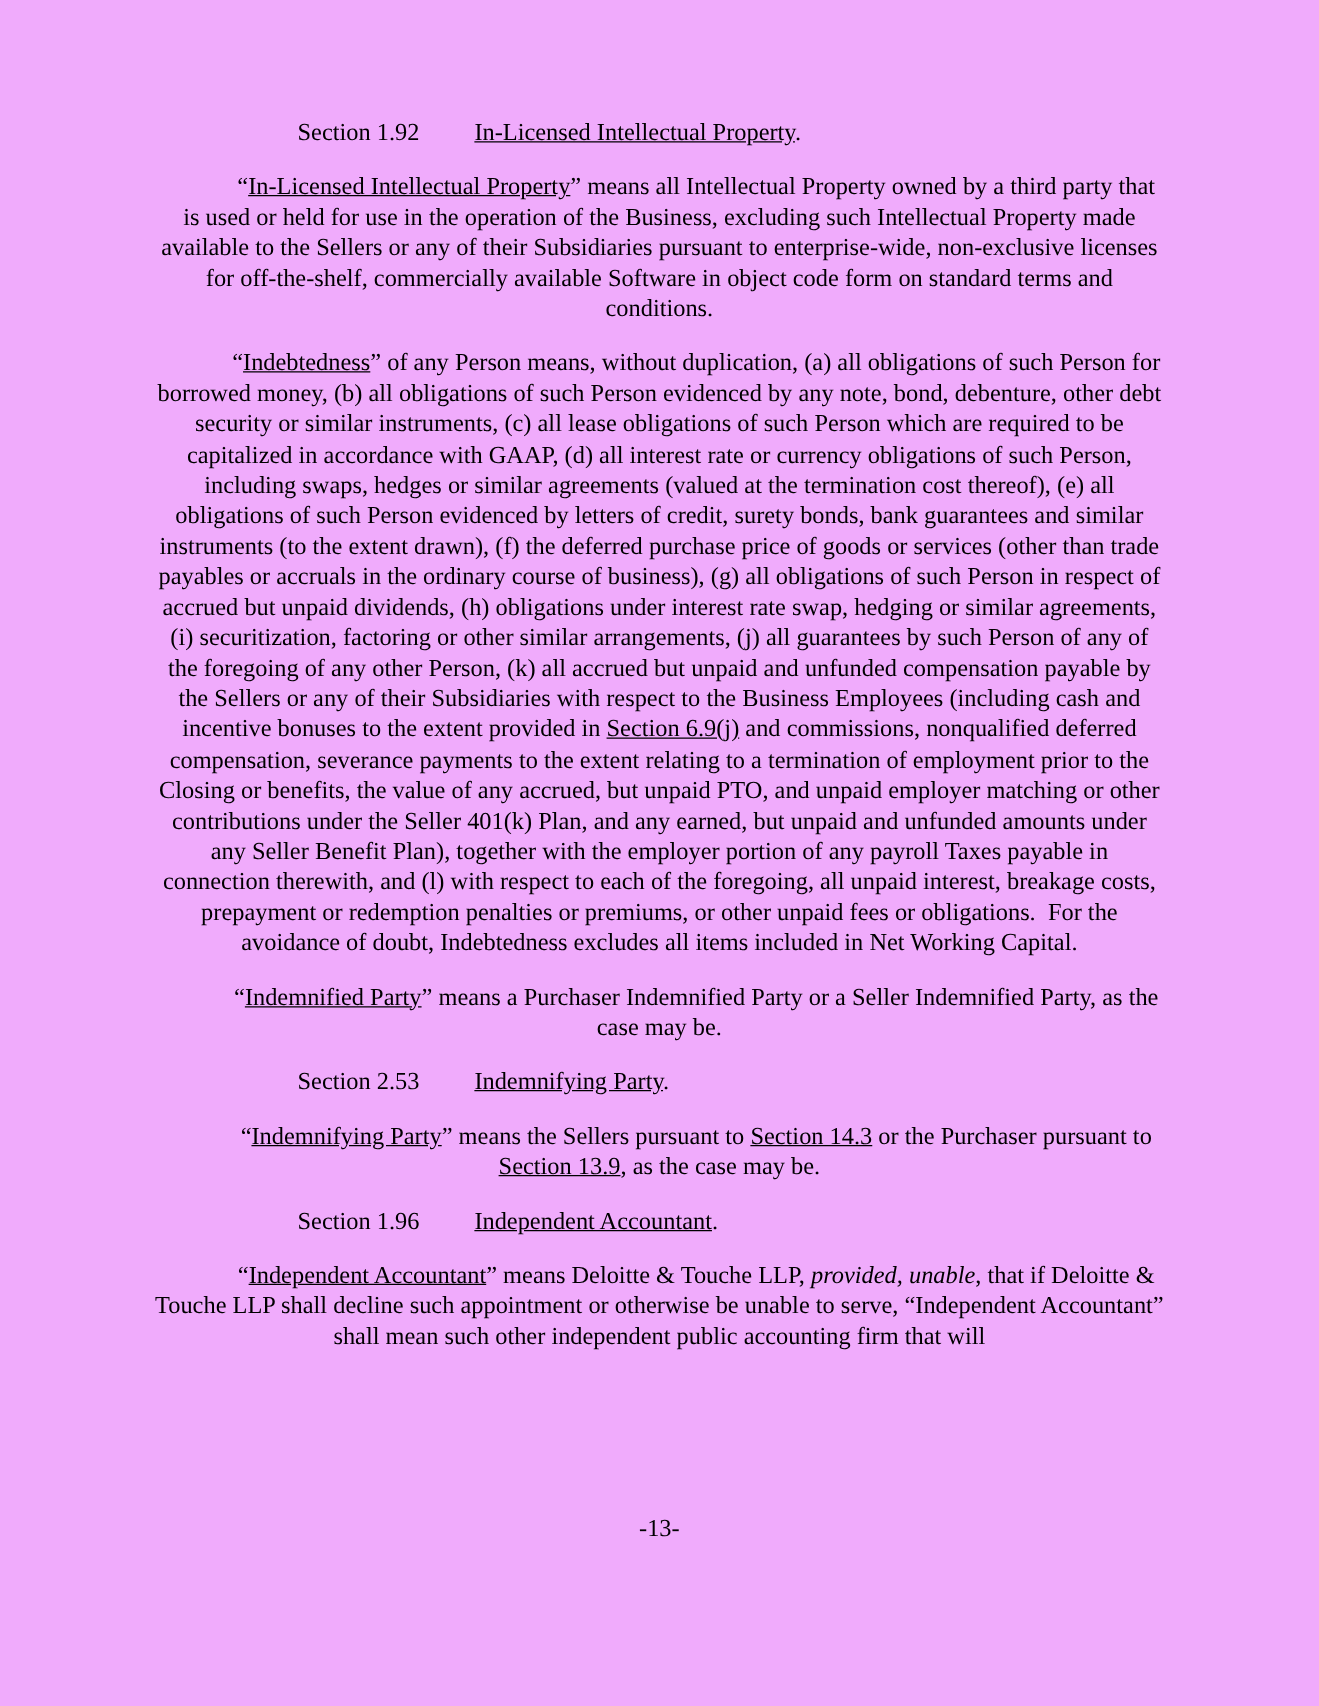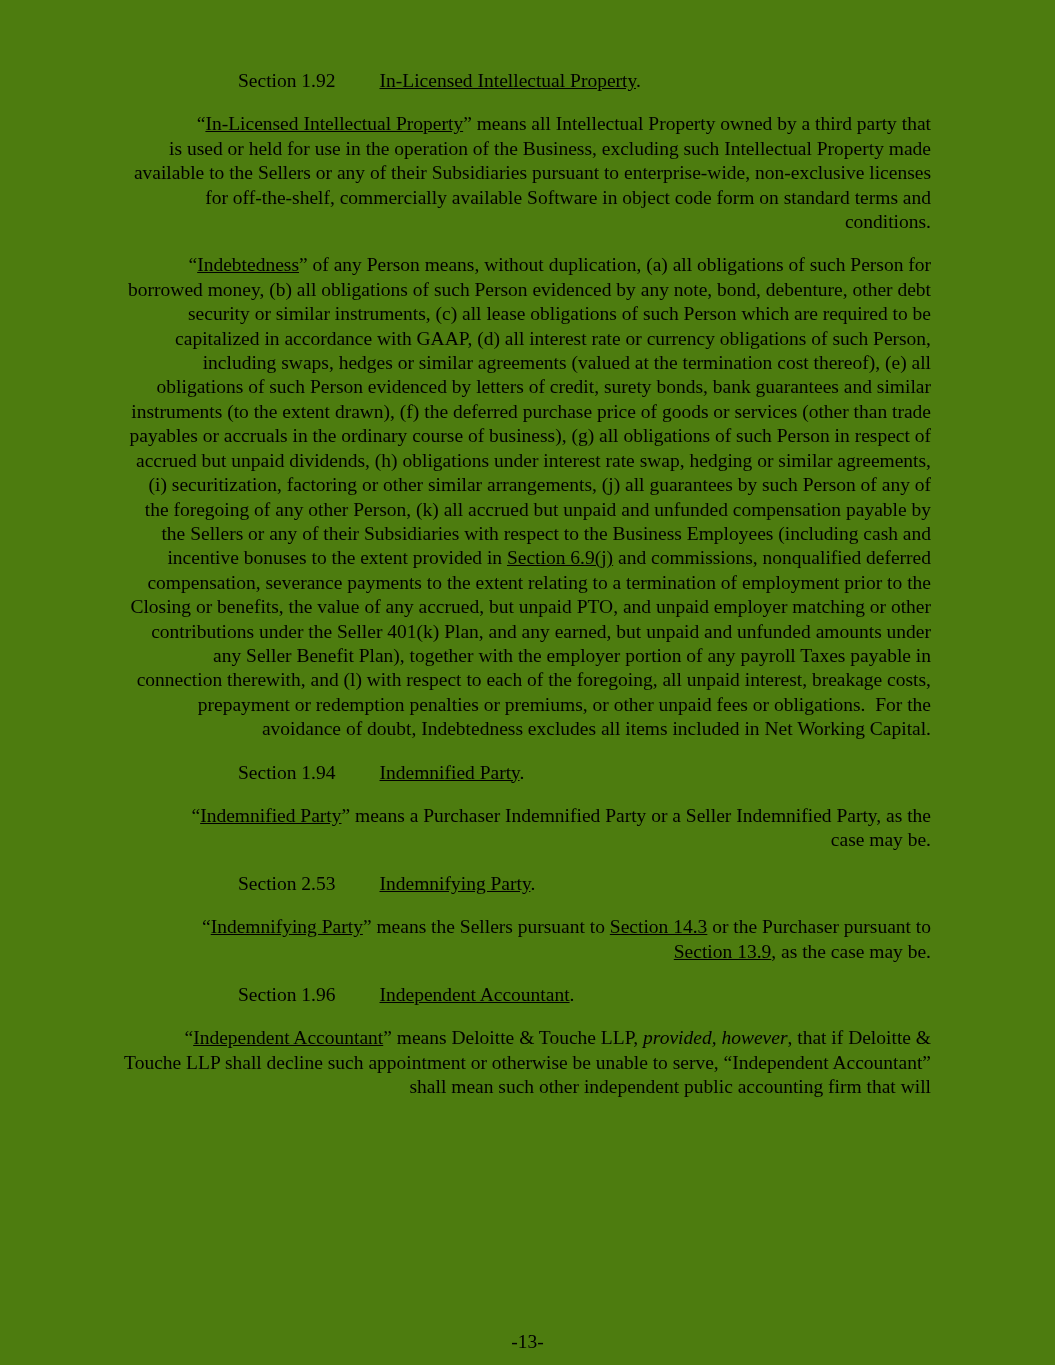--- a/index.html
+++ b/index.html
@@ -1,75 +1,74 @@
 <!DOCTYPE html>
 <html><head>
 <meta charset="utf-8">
 <style>
   html, body { margin: 0; padding: 0; background: #e8e8e8; }
   .page {
     position: relative;
     width: 1055px;
     height: 1365px;
     margin: 0 auto;
-    background: #4d7c0f;
+    background: #f0abfc;
     color: #000000;
     font-family: "Liberation Serif", serif;
     font-size: 19.5px;
     line-height: 24.4px;
     box-sizing: border-box;
-    padding: 69px 124px 0 124px;
+    padding: 95px 124px 0 124px;
     overflow: hidden;
   }
   .sec-heading {
     text-indent: 114px;
     margin: 0 0 19px 0;
   }
   .sec-label { margin-right: 44px; }
   .sec-title { text-decoration: underline; }
   .para {
     margin: 0 0 19px 0;
     text-indent: 59px;
     white-space: pre-wrap;
-    text-align: right;
+    text-align: center;
   }
   .para span.u { text-decoration: underline; }
   .para span.i { font-style: italic; }
   .page-number {
     position: absolute;
     left: 0;
     right: 0;
-    top: 1330px;
+    top: 1212px;
     text-align: center;
     font-size: 19.5px;
   }
 </style>
 </head>
 <body>
 
 <div class="page">
   <div>
   <div>
     <div class="sec-heading"><span class="sec-label">Section 1.92</span><span class="sec-title">In-Licensed Intellectual Property</span><span>.</span></div>
     <p class="para"><span>“</span><span class="u">In-Licensed Intellectual Property</span><span>” means all Intellectual Property owned by a third party that is used or held for use in the operation of the Business, excluding such Intellectual Property made available to the Sellers or any of their Subsidiaries pursuant to enterprise-wide, non-exclusive licenses for off-the-shelf, commercially available Software in object code form on standard terms and conditions.</span></p>
   </div>
 
   <div>
     <p class="para"><span>“</span><span class="u">Indebtedness</span><span>” of any Person means, without duplication, (a) all obligations of such Person for borrowed money, (b) all obligations of such Person evidenced by any note, bond, debenture, other debt security or similar instruments, (c) all lease obligations of such Person which are required to be capitalized in accordance with GAAP, (d) all interest rate or currency obligations of such Person, including swaps, hedges or similar agreements (valued at the termination cost thereof), (e) all obligations of such Person evidenced by letters of credit, surety bonds, bank guarantees and similar instruments (to the extent drawn), (f) the deferred purchase price of goods or services (other than trade payables or accruals in the ordinary course of business), (g) all obligations of such Person in respect of accrued but unpaid dividends, (h) obligations under interest rate swap, hedging or similar agreements, (i) securitization, factoring or other similar arrangements, (j) all guarantees by such Person of any of the foregoing of any other Person, (k) all accrued but unpaid and unfunded compensation payable by the Sellers or any of their Subsidiaries with respect to the Business Employees (including cash and incentive bonuses to the extent provided in </span><span class="u">Section 6.9(j)</span><span> and commissions, nonqualified deferred compensation, severance payments to the extent relating to a termination of employment prior to the Closing or benefits, the value of any accrued, but unpaid PTO, and unpaid employer matching or other contributions under the Seller 401(k) Plan, and any earned, but unpaid and unfunded amounts under any Seller Benefit Plan), together with the employer portion of any payroll Taxes payable in connection therewith, and (l) with respect to each of the foregoing, all unpaid interest, breakage costs, prepayment or redemption penalties or premiums, or other unpaid fees or obligations.  For the avoidance of doubt, Indebtedness excludes all items included in Net Working Capital.</span></p>
   </div>
 
   <div>
-    <div class="sec-heading"><span class="sec-label">Section 1.94</span><span class="sec-title">Indemnified Party</span><span>.</span></div>
     <p class="para"><span>“</span><span class="u">Indemnified Party</span><span>” means a Purchaser Indemnified Party or a Seller Indemnified Party, as the case may be.</span></p>
   </div>
 
   <div>
     <div class="sec-heading"><span class="sec-label">Section 2.53</span><span class="sec-title">Indemnifying Party</span><span>.</span></div>
     <p class="para"><span>“</span><span class="u">Indemnifying Party</span><span>” means the Sellers pursuant to </span><span class="u">Section 14.3</span><span> or the Purchaser pursuant to </span><span class="u">Section 13.9</span><span>, as the case may be.</span></p>
   </div>
 
   <div>
     <div class="sec-heading"><span class="sec-label">Section 1.96</span><span class="sec-title">Independent Accountant</span><span>.</span></div>
-    <p class="para"><span>“</span><span class="u">Independent Accountant</span><span>” means Deloitte &amp; Touche LLP, </span><span class="i">provided, however</span><span>, that if Deloitte &amp; Touche LLP shall decline such appointment or otherwise be unable to serve, “Independent Accountant” shall mean such other independent public accounting firm that will</span></p>
+    <p class="para"><span>“</span><span class="u">Independent Accountant</span><span>” means Deloitte &amp; Touche LLP, </span><span class="i">provided, unable</span><span>, that if Deloitte &amp; Touche LLP shall decline such appointment or otherwise be unable to serve, “Independent Accountant” shall mean such other independent public accounting firm that will</span></p>
   </div>
 </div>
   <div class="page-number">-13-</div>
 </div>
 
 </body></html>

